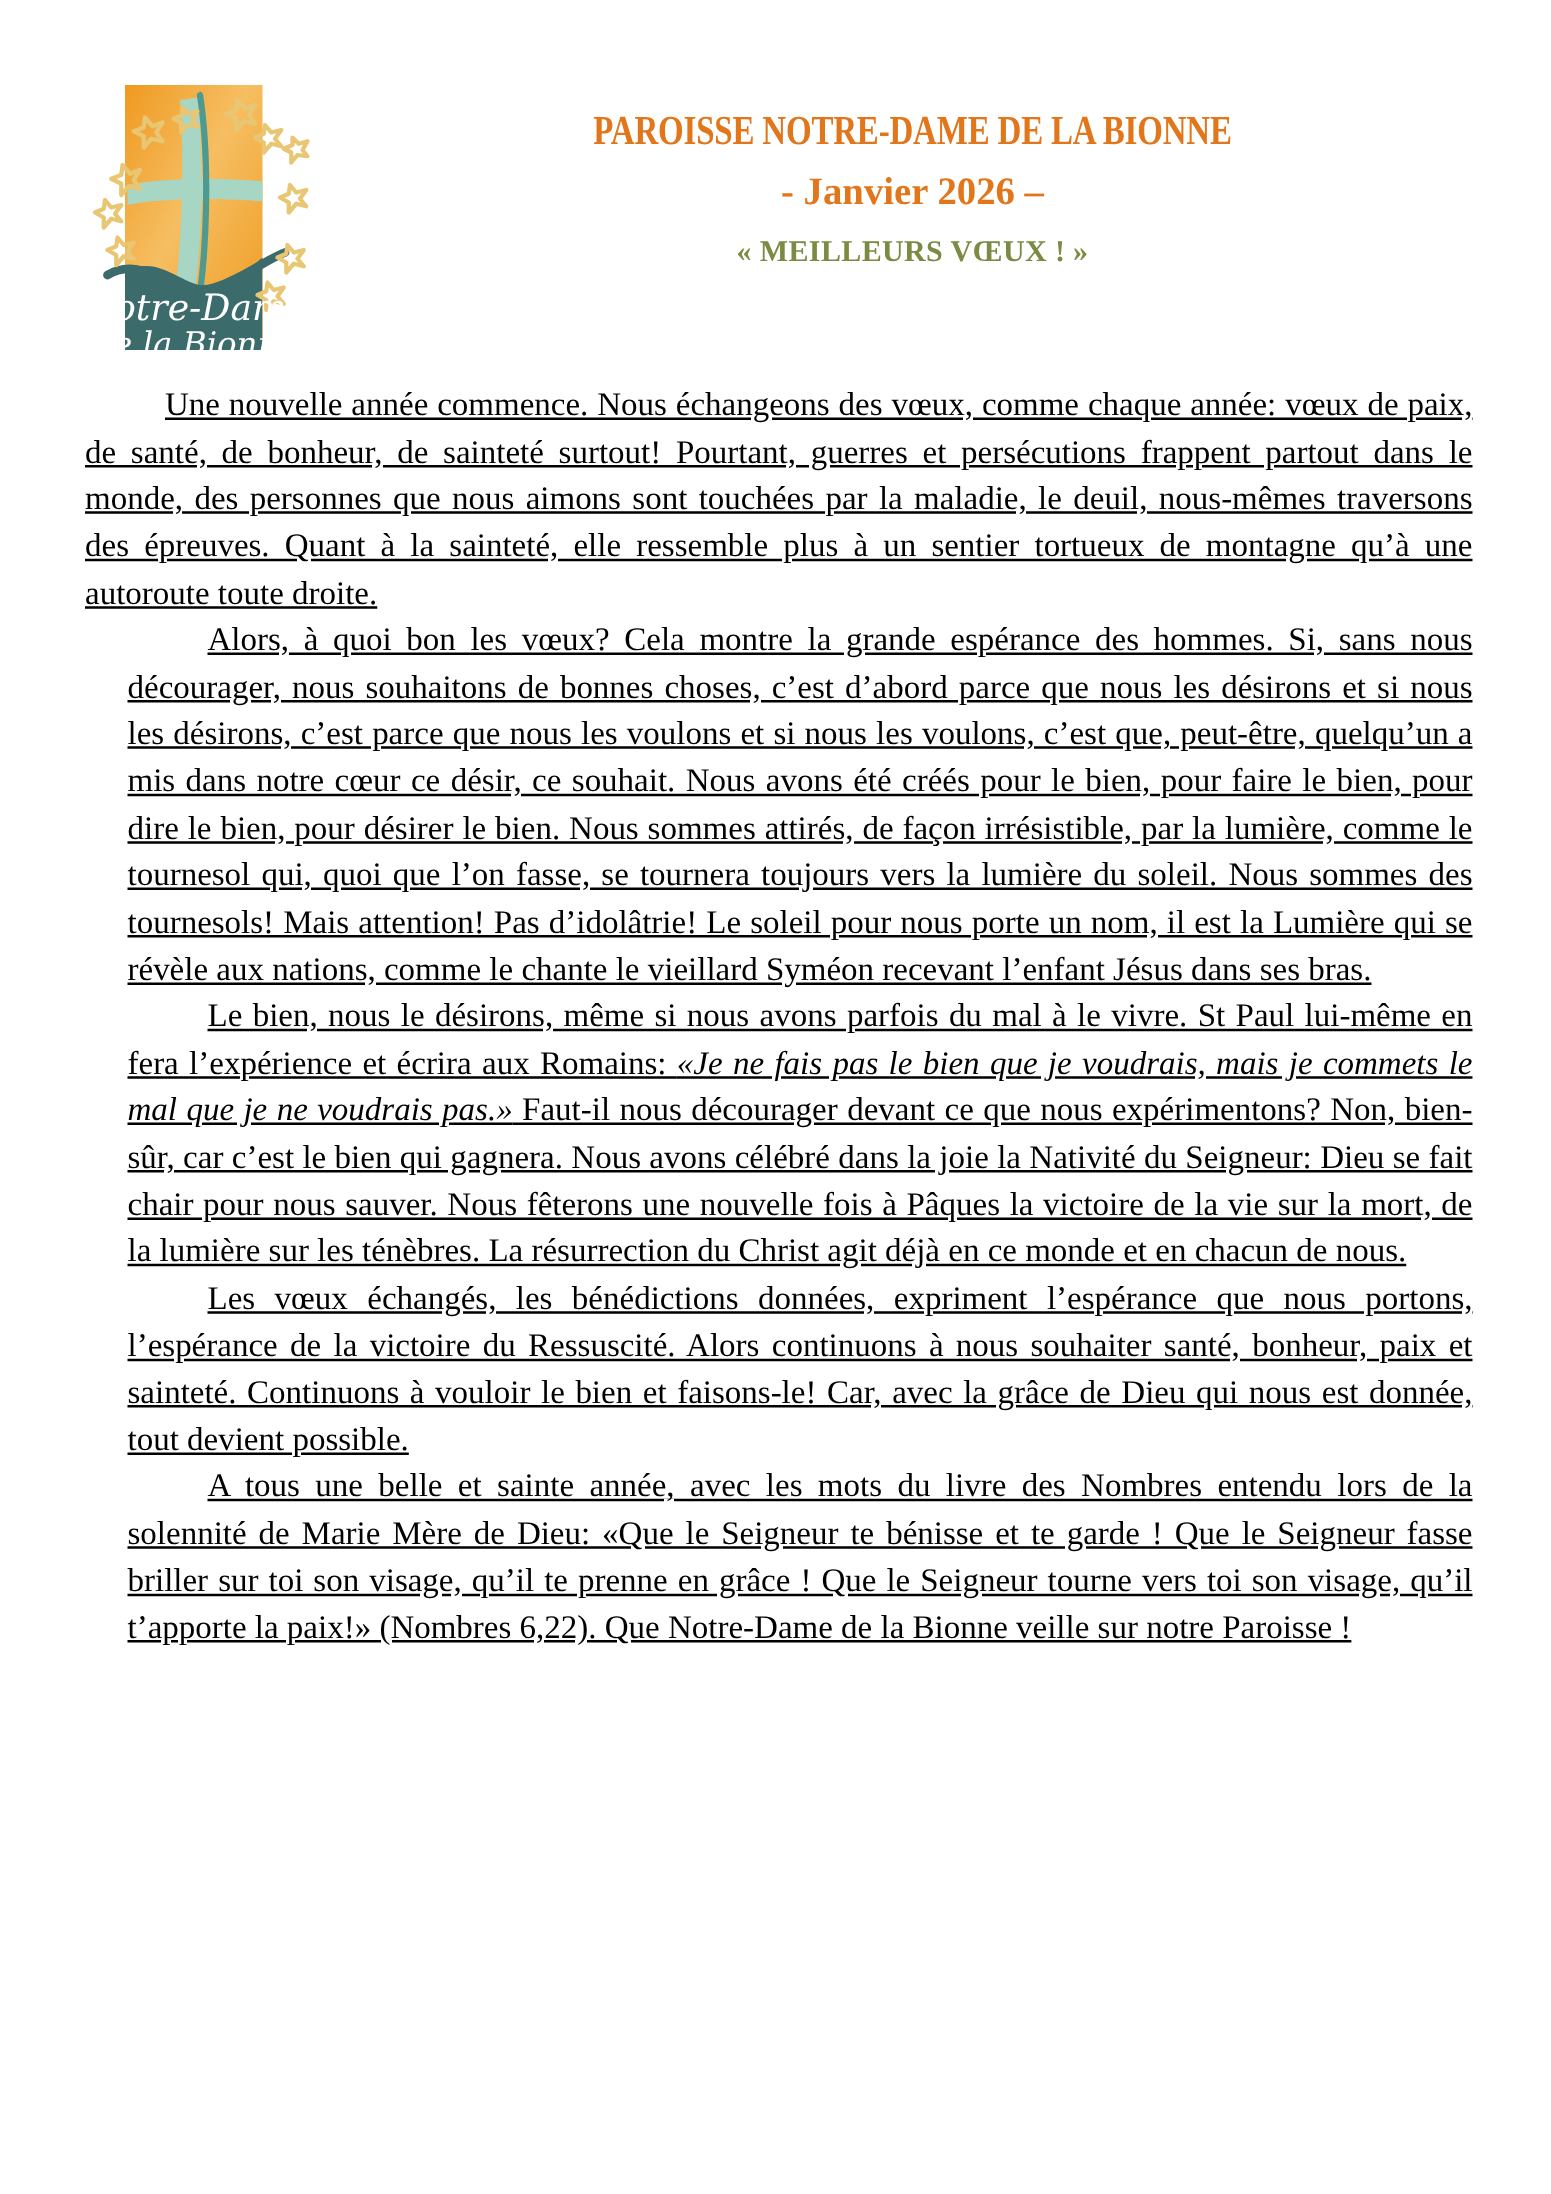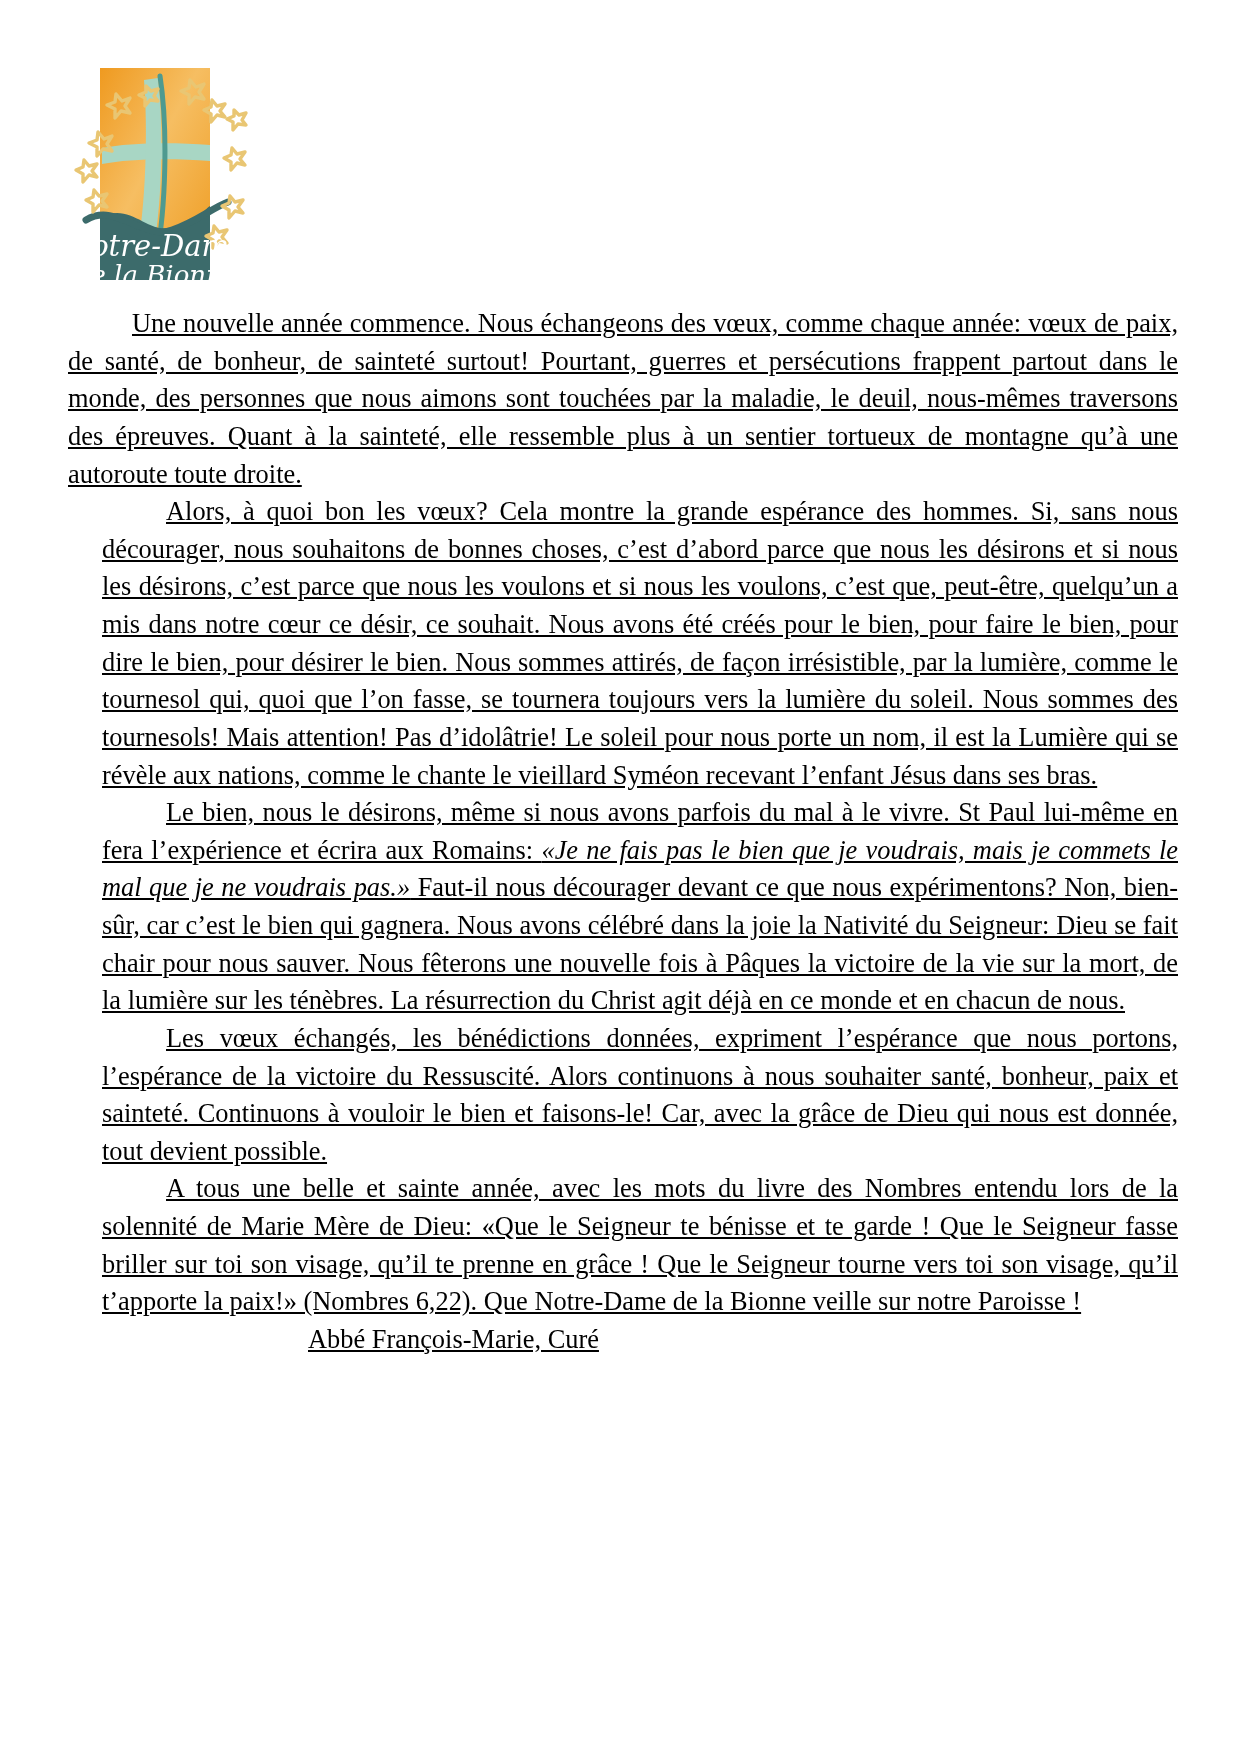--- a/index.html
+++ b/index.html
@@ -158,24 +158,28 @@
             <path d="M158 146 l5 6 l8 -2 l-5 7 l5 6 l-8 -2 l-6 7 l0 -8 l-7 -4 l7 -3 Z"></path>
             <path d="M142 176 l5 6 l8 -2 l-5 7 l5 6 l-8 -2 l-6 7 l0 -8 l-7 -4 l7 -3 Z"></path>
           </g>
 
           <text x="84" y="206" font-family="&quot;DejaVu Serif&quot;, serif" font-size="29" font-style="italic" fill="#FFFFFF" text-anchor="middle">Notre-Dame</text>
           <text x="84" y="234" font-family="&quot;DejaVu Serif&quot;, serif" font-size="26" font-style="italic" fill="#FFFFFF" text-anchor="middle">de la Bionne</text>
         </svg>
       </div>
     </div>
 
+    <div class="title-stack">
+      <div class="main-title">PAROISSE NOTRE-DAME DE LA BIONNE</div>
+      <div class="sub-title">- Janvier 2026 –</div>
+      <div class="tag-title">« MEILLEURS VŒUX ! »</div>
+    </div>
   </div>
 
   <div class="content">
     <p class="para">Une nouvelle année commence. Nous échangeons des vœux, comme chaque année: vœux de paix, de santé, de bonheur, de sainteté surtout! Pourtant, guerres et persécutions frappent partout dans le monde, des personnes que nous aimons sont touchées par la maladie, le deuil, nous-mêmes traversons des épreuves. Quant à la sainteté, elle ressemble plus à un sentier tortueux de montagne qu’à une autoroute toute droite.</p>
     <p class="para">Alors, à quoi bon les vœux? Cela montre la grande espérance des hommes. Si, sans nous décourager, nous souhaitons de bonnes choses, c’est d’abord parce que nous les désirons et si nous les désirons, c’est parce que nous les voulons et si nous les voulons, c’est que, peut-être, quelqu’un a mis dans notre cœur ce désir, ce souhait. Nous avons été créés pour le bien, pour faire le bien, pour dire le bien, pour désirer le bien. Nous sommes attirés, de façon irrésistible, par la lumière, comme le tournesol qui, quoi que l’on fasse, se tournera toujours vers la lumière du soleil. Nous sommes des tournesols! Mais attention! Pas d’idolâtrie! Le soleil pour nous porte un nom, il est la Lumière qui se révèle aux nations, comme le chante le vieillard Syméon recevant l’enfant Jésus dans ses bras.</p>
     <p class="para"><span>Le bien, nous le désirons, même si nous avons parfois du mal à le vivre. St Paul lui-même en fera l’expérience et écrira aux Romains: </span><span class="it">«Je ne fais pas le bien que je voudrais, mais je commets le mal que je ne voudrais pas.»</span><span> Faut-il nous décourager devant ce que nous expérimentons? Non, bien-sûr, car c’est le bien qui gagnera. Nous avons célébré dans la joie la Nativité du Seigneur: Dieu se fait chair pour nous sauver. Nous fêterons une nouvelle fois à Pâques la victoire de la vie sur la mort, de la lumière sur les ténèbres. La résurrection du Christ agit déjà en ce monde et en chacun de nous.</span></p>
     <p class="para">Les vœux échangés, les bénédictions données, expriment l’espérance que nous portons, l’espérance de la victoire du Ressuscité. Alors continuons à nous souhaiter santé, bonheur, paix et sainteté. Continuons à vouloir le bien et faisons-le! Car, avec la grâce de Dieu qui nous est donnée, tout devient possible.</p>
     <p class="para">A tous une belle et sainte année, avec les mots du livre des Nombres entendu lors de la solennité de Marie Mère de Dieu: «Que le Seigneur te bénisse et te garde ! Que le Seigneur fasse briller sur toi son visage, qu’il te prenne en grâce ! Que le Seigneur tourne vers toi son visage, qu’il t’apporte la paix!» (Nombres 6,22). Que Notre-Dame de la Bionne veille sur notre Paroisse !</p>
-    <p class="signature">Abbé François-Marie, Curé</p>
   </div>
 
 </div>
 
 </body></html>

